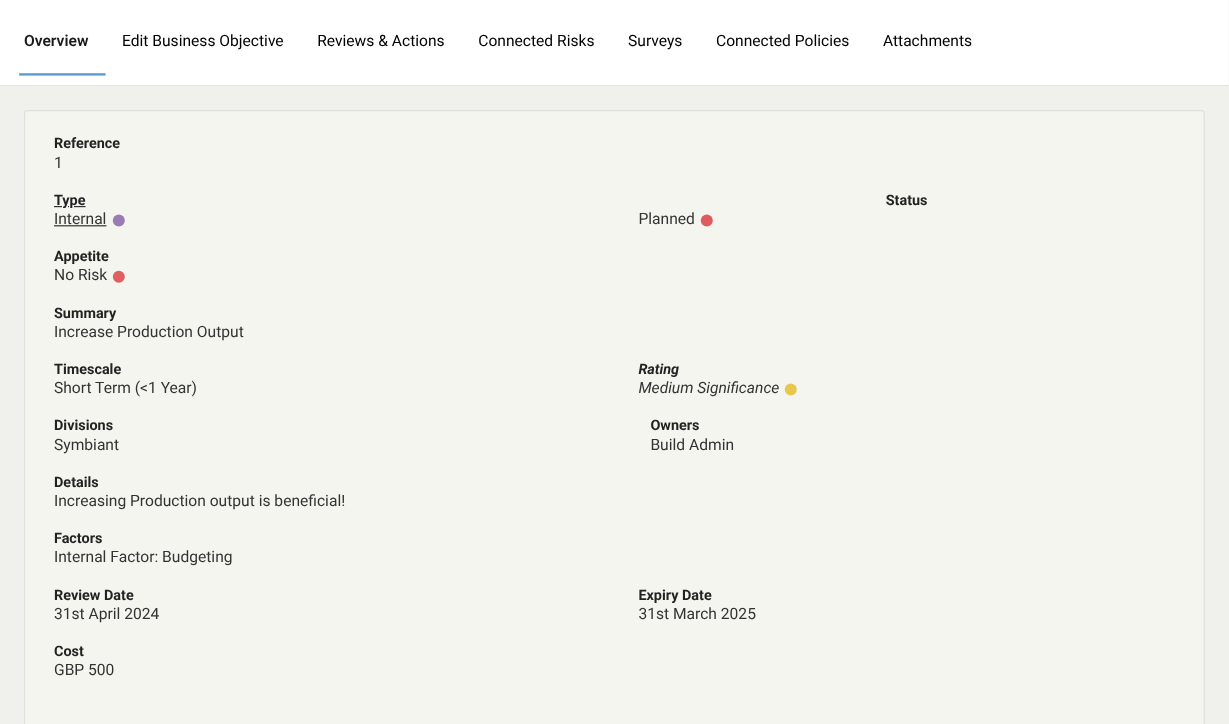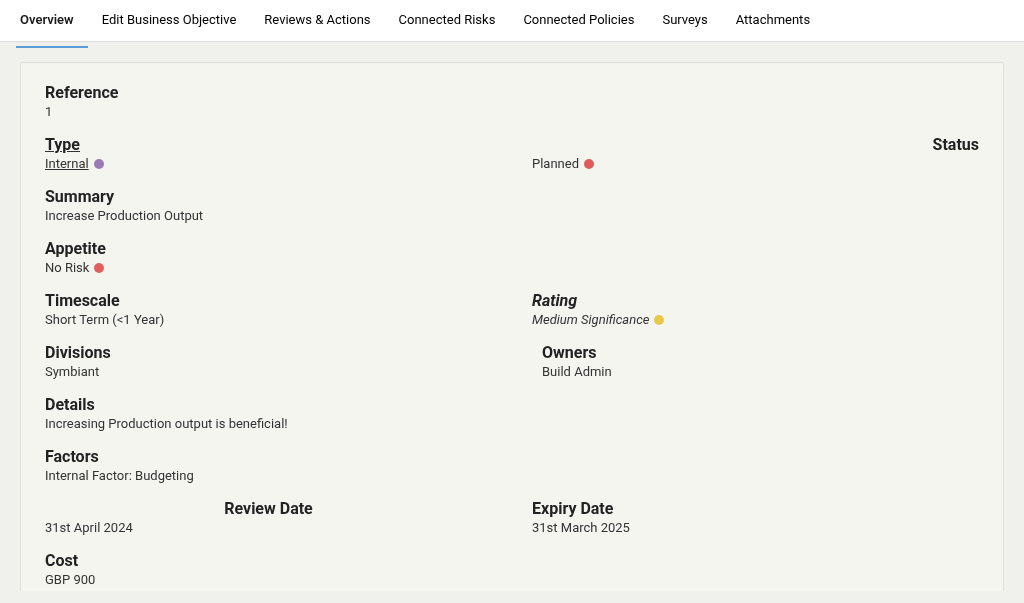--- a/index.html
+++ b/index.html
@@ -17,21 +17,21 @@
       height: 603px;
       overflow: hidden;
     }
 
     .tab-bar {
       background: #fff;
       border-bottom: 1px solid #ddd;
       display: flex;
       align-items: center;
       padding: 0 16px;
-      height: 42px;
+      height: 72px;
     }
 
     .tab-item {
       padding: 0 14px;
       height: 54px;
       display: flex;
       align-items: center;
       cursor: pointer;
       font-size: 13px;
       color: #000000;
@@ -62,21 +62,21 @@
       border-radius: 3px;
       padding: 20px 24px 24px 24px;
     }
 
     .field-group {
       margin-bottom: 16px;
     }
 
     .field-label {
       font-weight: 700;
-      font-size: 16px;
+      font-size: 12px;
       color: #222;
       margin-bottom: 2px;
     }
 
     .field-value {
       font-size: 13px;
       color: #333;
       display: flex;
       align-items: center;
       gap: 5px;
@@ -96,22 +96,22 @@
     .dot-yellow { background-color: #e8c84a; }
   </style>
 </head>
 <body>
 
 <div class="tab-bar">
 <div class="tab-item active">Overview</div>
     <div class="tab-item">Edit Business Objective</div>
     <div class="tab-item">Reviews &amp; Actions</div>
     <div class="tab-item">Connected Risks</div>
+    <div class="tab-item">Surveys</div>
     <div class="tab-item">Connected Policies</div>
-    <div class="tab-item">Surveys</div>
     <div class="tab-item">Attachments</div>
   </div>
 
 <div class="content-area">
   <div class="detail-card">
 
     <div class="field-group">
       <div class="field-label">Reference</div>
       <div class="field-value">1</div>
     </div>
@@ -119,42 +119,42 @@
     <div style="display:flex; justify-content:space-between; margin-bottom:0;">
       <div style="flex:1;text-decoration:underline;">
         <div class="field-group">
           <div class="field-label">Type</div>
           <div class="field-value">
             <span>Internal</span>
             <span class="dot dot-purple"></span>
           </div>
         </div>
       </div>
-      <div style="flex:1; text-align:right; padding-left:40px;">
+      <div style="flex:1; text-align:center; padding-left:40px;">
         <div class="field-group">
           <div class="field-label">Status</div>
           <div class="field-value">
             <span>Planned</span>
             <span class="dot dot-red"></span>
           </div>
         </div>
       </div>
     </div>
 
     <div class="field-group">
-      <div class="field-label">Summary</div>
-      <div class="field-value">Increase Production Output</div>
-    </div>
-
-    <div class="field-group">
       <div class="field-label">Appetite</div>
       <div class="field-value">
         <span>No Risk</span>
         <span class="dot dot-orange-red"></span>
       </div>
+    </div>
+
+    <div class="field-group">
+      <div class="field-label">Summary</div>
+      <div class="field-value">Increase Production Output</div>
     </div>
 
     <div style="display:flex; justify-content:flex-start; margin-bottom:0;">
       <div style="flex:1;">
         <div class="field-group">
           <div class="field-label">Timescale</div>
           <div class="field-value">Short Term (&lt;1 Year)</div>
         </div>
       </div>
       <div style="flex:1; padding-left:40px;font-style:italic;">
@@ -187,33 +187,33 @@
       <div class="field-label">Details</div>
       <div class="field-value">Increasing Production output is beneficial!</div>
     </div>
 
     <div class="field-group">
       <div class="field-label">Factors</div>
       <div class="field-value">Internal Factor: Budgeting</div>
     </div>
 
     <div style="display:flex; justify-content:space-between; margin-bottom:0;">
-      <div style="flex:1;text-align:center;">
+      <div style="flex:1;">
         <div class="field-group">
           <div class="field-label">Review Date</div>
           <div class="field-value">31st April 2024</div>
         </div>
       </div>
       <div style="flex:1; padding-left:40px;">
         <div class="field-group">
           <div class="field-label">Expiry Date</div>
           <div class="field-value">31st March 2025</div>
         </div>
       </div>
     </div>
 
     <div class="field-group">
       <div class="field-label">Cost</div>
-      <div class="field-value">GBP 900</div>
+      <div class="field-value">GBP 500</div>
     </div>
 
   </div>
 </div>
 
 </body></html>

